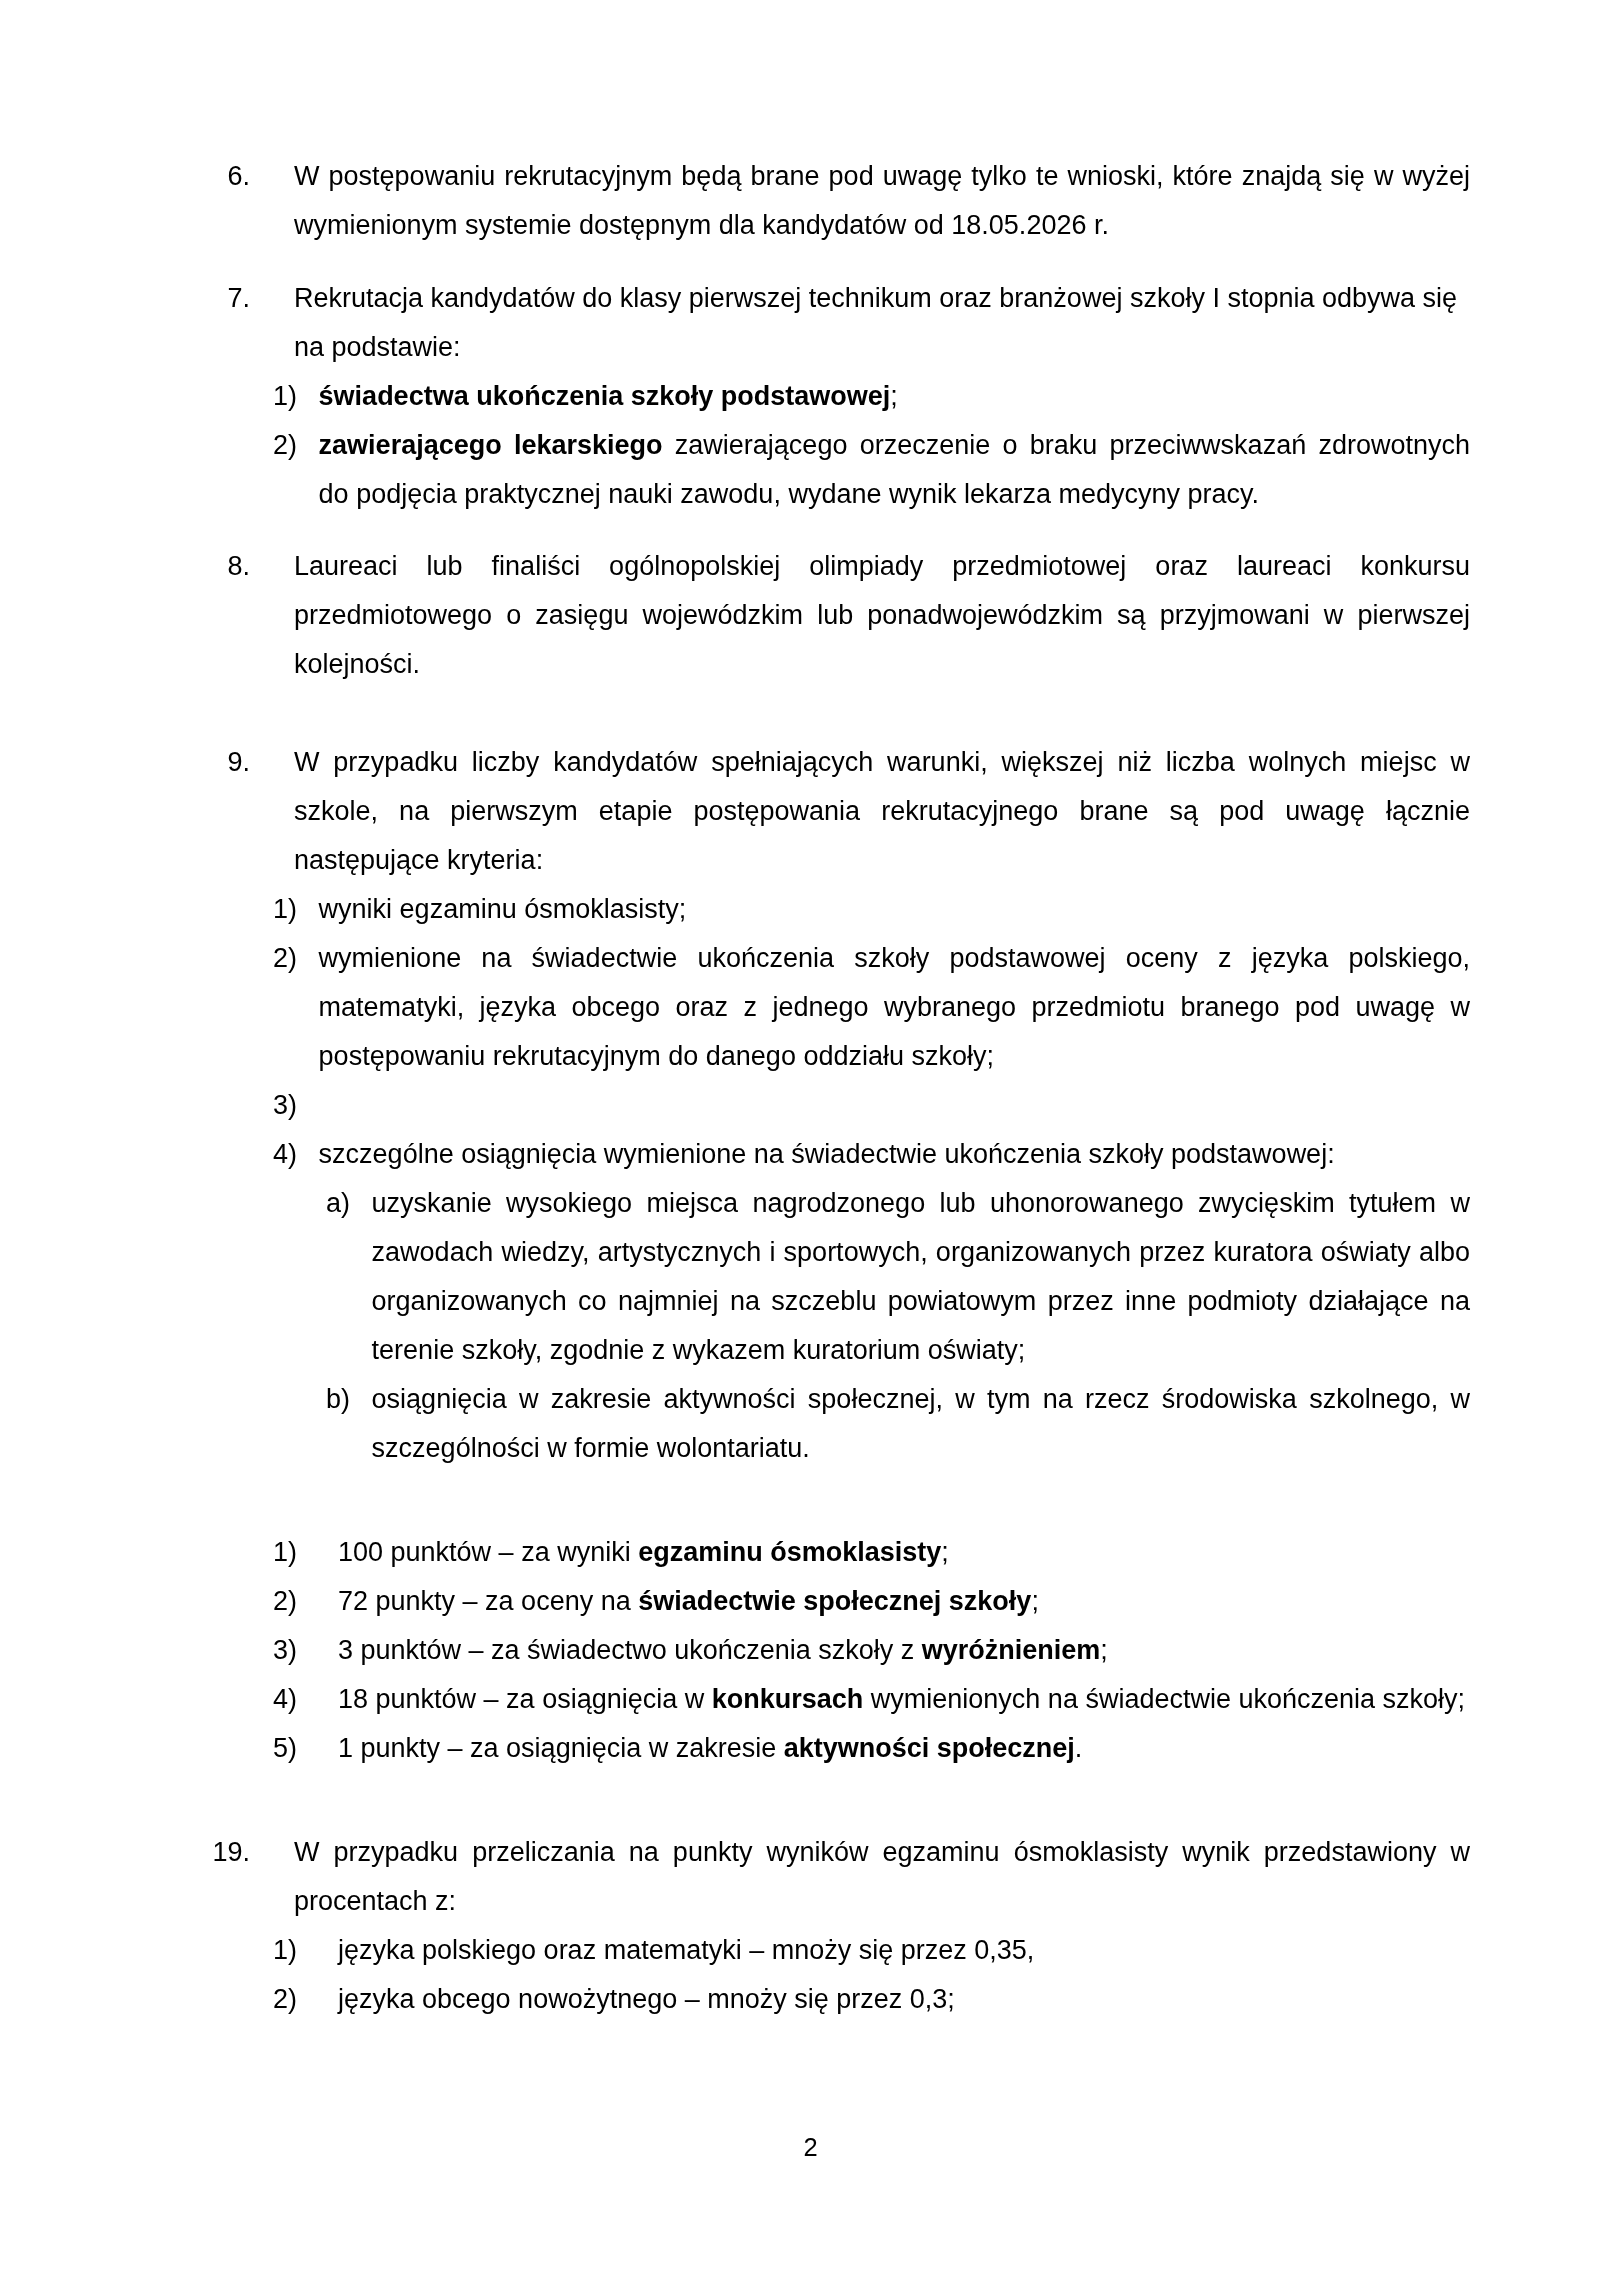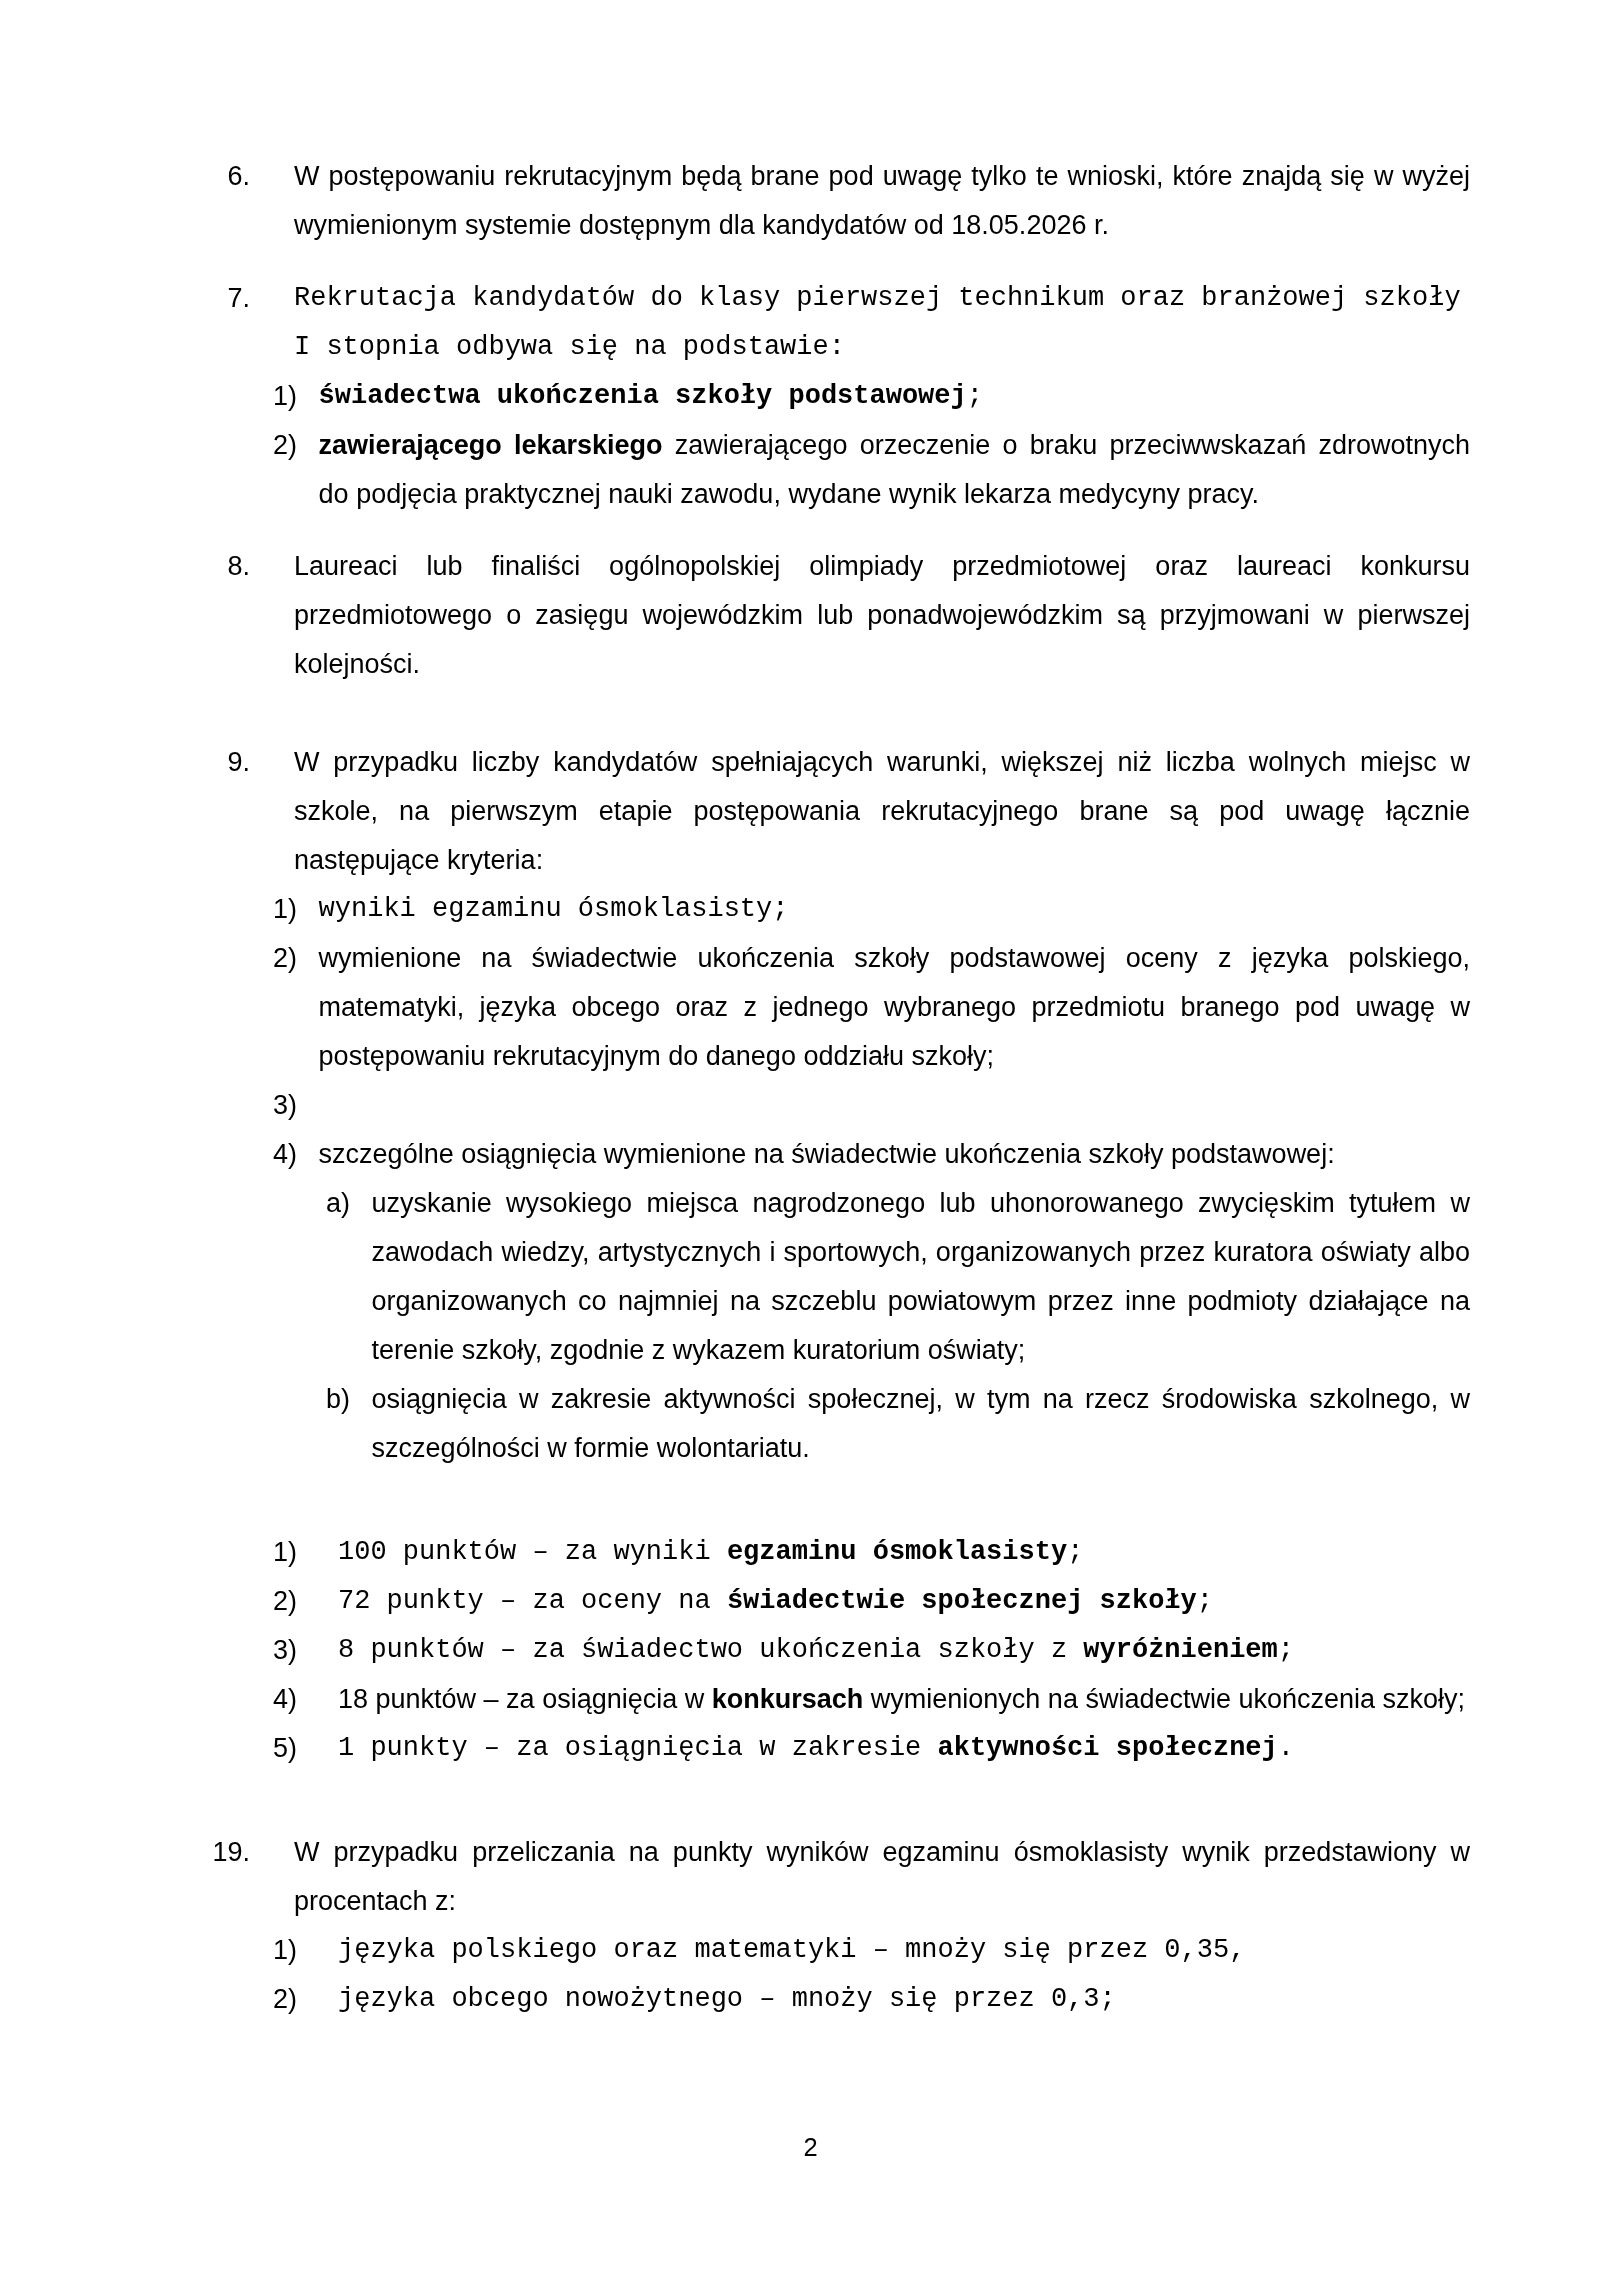--- a/index.html
+++ b/index.html
@@ -84,21 +84,21 @@
     text-align: right;
     box-sizing: border-box;
   }
   .lvl3 > .body {
     flex: 1 1 auto;
     padding-left: 21.6px;
     box-sizing: border-box;
   }
 
   .body.justify { text-align: justify; }
-  .body.left    { text-align: left; font-family: Liberation Mono, monospace; }
+  .body.left    { text-align: left; }
 
   .gap-sm { height: 23.5px; }
   .gap-md { height: 49px; }
   .gap-lg { height: 55px; }
 
   b, strong { font-weight: bold; }
 
   .page-number {
     position: absolute;
     left: 0;
@@ -188,21 +188,21 @@
       <span class="body left"><span>100 punktów – za wyniki </span><b>egzaminu ósmoklasisty</b><span>;</span></span>
     </div>
 
     <div class="item lvl2w">
       <span class="marker">2)</span>
       <span class="body left"><span>72 punkty – za oceny na </span><b>świadectwie społecznej szkoły</b><span>;</span></span>
     </div>
 
     <div class="item lvl2w">
       <span class="marker">3)</span>
-      <span class="body left"><span>8 punktów – za świadectwo ukończenia szkoły z </span><b>wyróżnieniem</b><span>;</span></span>
+      <span class="body left"><span>3 punktów – za świadectwo ukończenia szkoły z </span><b>wyróżnieniem</b><span>;</span></span>
     </div>
 
     <div class="item lvl2w">
       <span class="marker">4)</span>
       <span class="body justify"><span>18 punktów – za osiągnięcia w </span><b>konkursach</b><span> wymienionych na świadectwie ukończenia szkoły;</span></span>
     </div>
 
     <div class="item lvl2w">
       <span class="marker">5)</span>
       <span class="body left"><span>1 punkty – za osiągnięcia w zakresie </span><b>aktywności społecznej</b><span>.</span></span>

